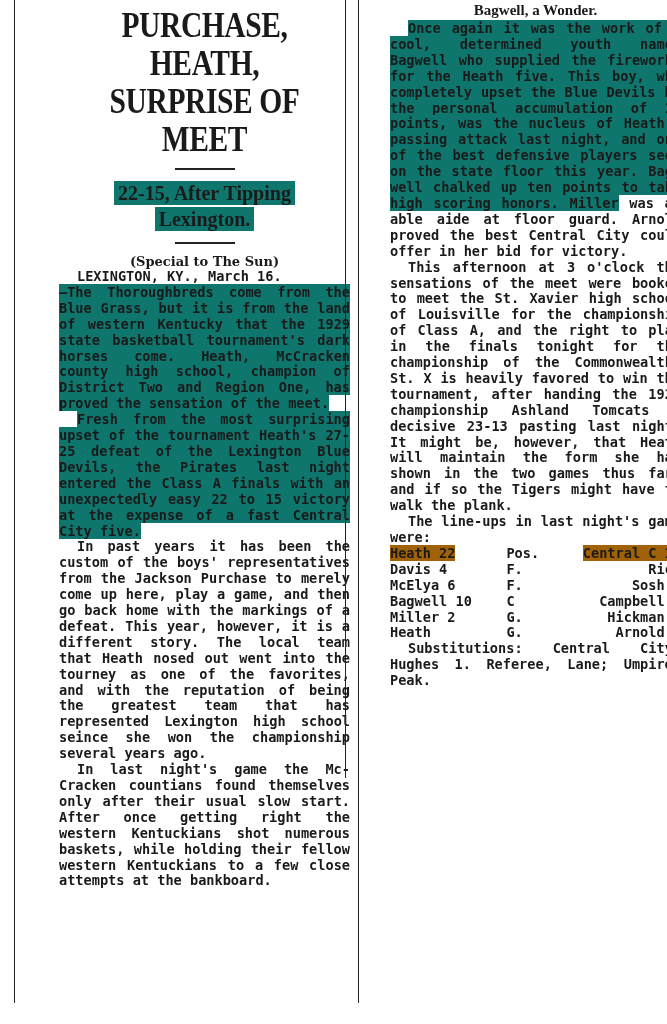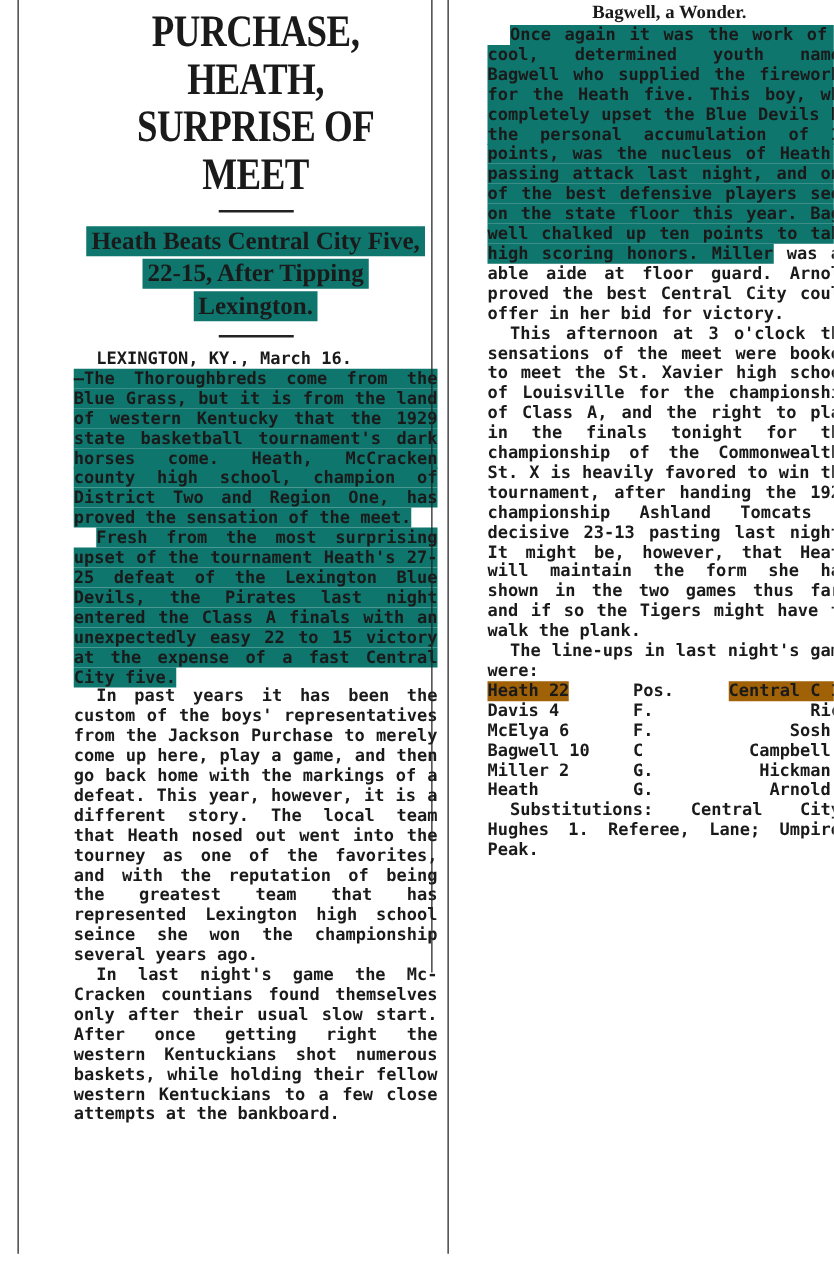--- a/index.html
+++ b/index.html
@@ -34,25 +34,25 @@
 </head>
 <body>
 
 <div class="col" id="col-left">
   <div class="headline">
     <div>PURCHASE, HEATH,</div>
     <div>SURPRISE OF MEET</div>
   </div>
   <div class="rule"></div>
   <div class="deck">
-    <div><span class="hl">Heath Beats Central City Five,</span></div>
     <div><span class="hl">22-15, After Tipping</span></div>
     <div><span class="hl">Lexington.</span></div>
   </div>
   <div class="rule"></div>
+  <div class="dateline-center">(Special to The Sun)</div>
   <div class="body">
     <p style="">LEXINGTON, KY., March 16.</p>
     <p class="noindent"><span class="hl">—The Thoroughbreds come from the Blue Grass, but it is from the land of western Kentucky that the 1929 state basketball tourna­ment's dark horses come. Heath, McCracken county high school, champion of District Two and Re­gion One, has proved the sensa­tion of the meet.</span></p>
     <p><span class="hl">Fresh from the most surprising upset of the tournament Heath's 27-25 defeat of the Lexington Blue Devils, the Pirates last night entered the Class A finals with an unexpectedly easy 22 to 15 victory at the expense of a fast Central City five.</span></p>
     <p>In past years it has been the custom of the boys' representa­tives from the Jackson Purchase to merely come up here, play a game, and then go back home with the markings of a defeat. This year, however, it is a dif­ferent story. The local team that Heath nosed out went into the tourney as one of the favor­ites, and with the reputation of being the greatest team that has represented Lexington high school seince she won the championship several years ago.</p>
     <p>In last night's game the Mc­Cracken countians found them­selves only after their usual slow start. After once getting right the western Kentuckians shot nu­merous baskets, while holding their fellow western Kentuckians to a few close attempts at the bankboard.</p>
   </div>
 </div>
 
 <div class="col" id="col-right">

